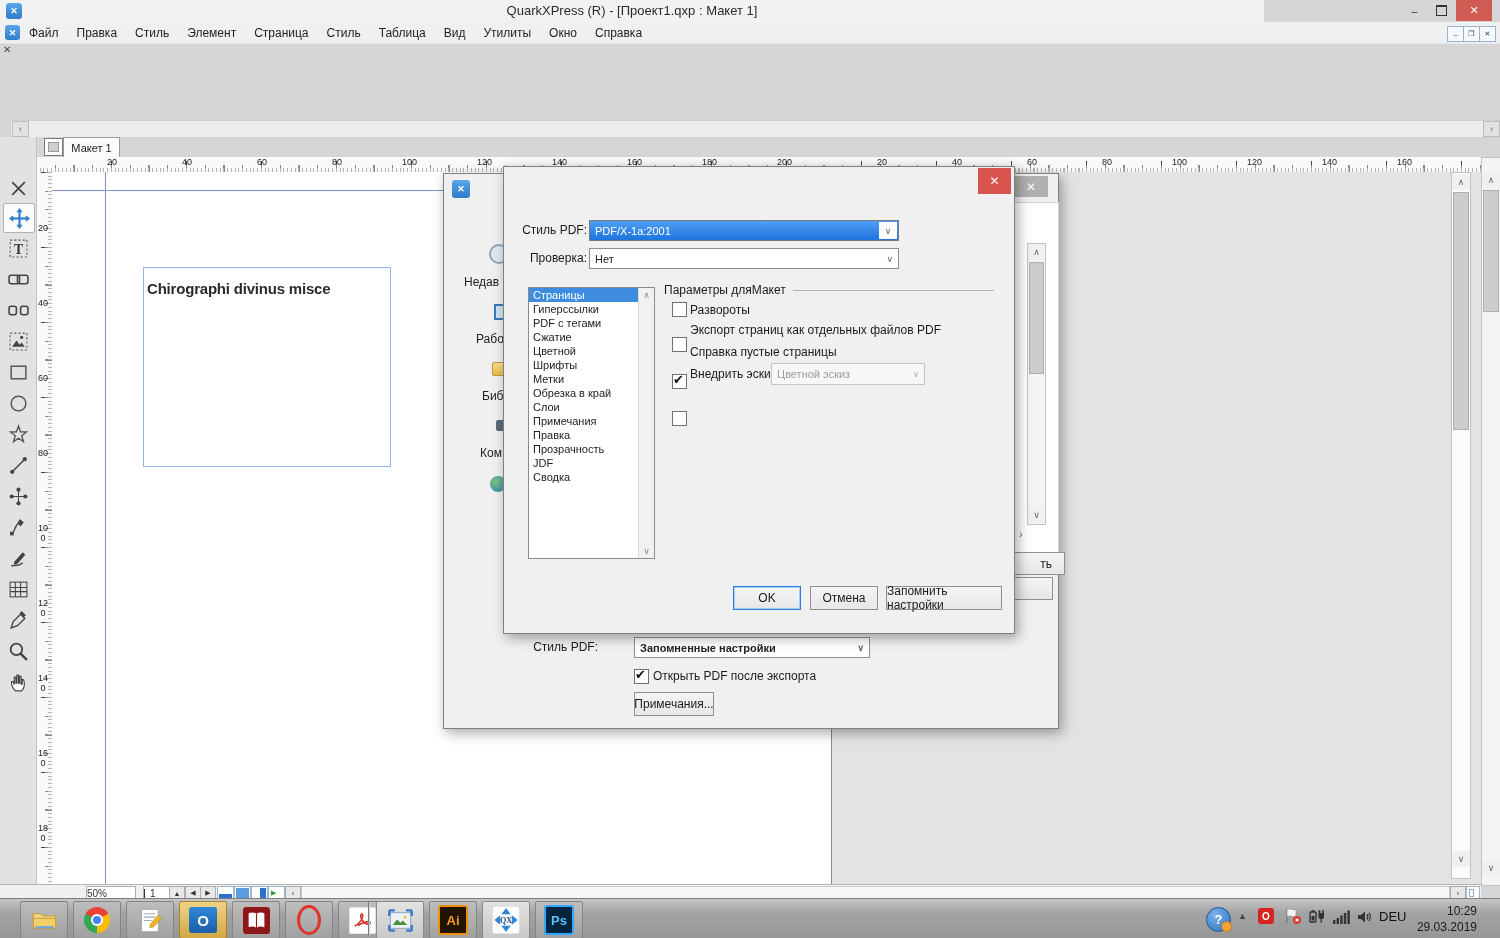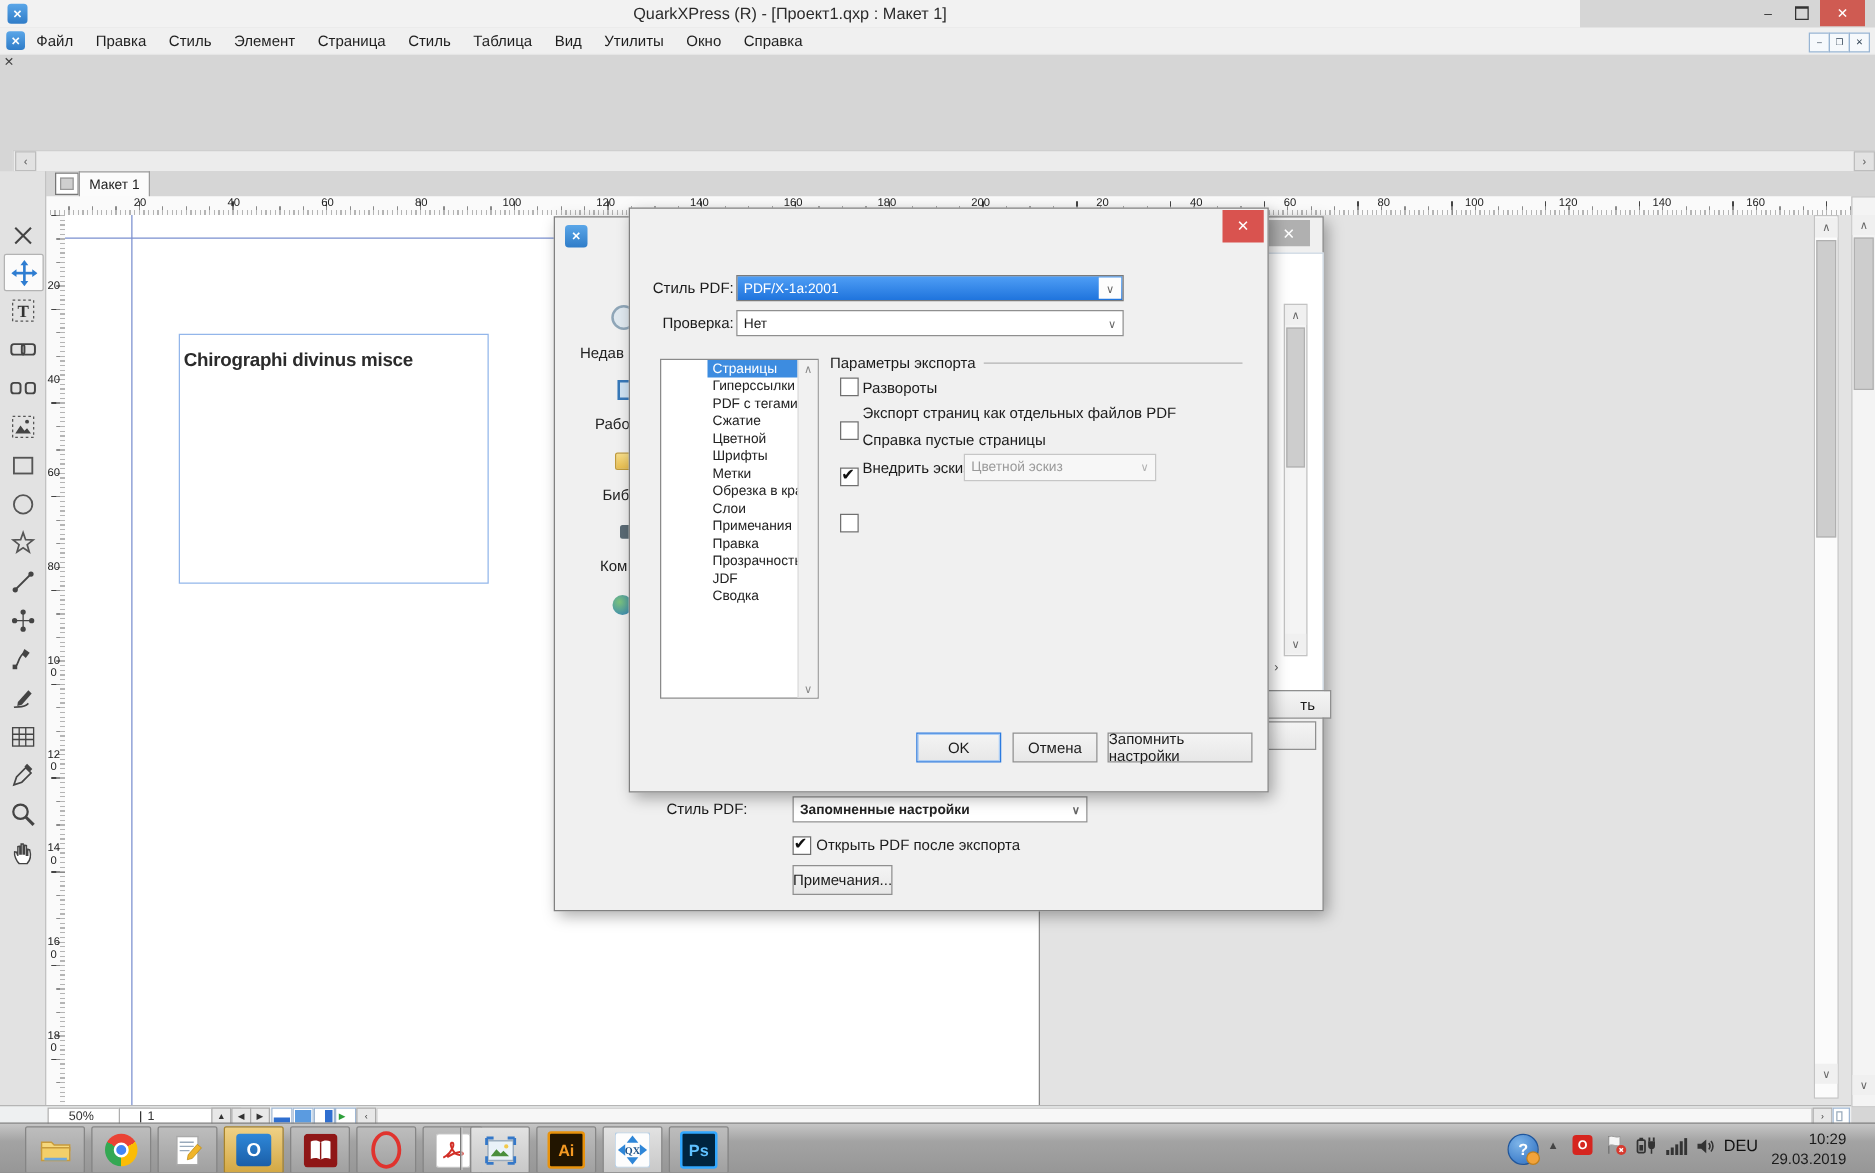--- a/index.html
+++ b/index.html
@@ -56,21 +56,21 @@
   .textbox{position:absolute;left:91px;top:95px;width:240px;height:174px;border:1px solid #93b6ea;background:#fff;
            font-size:15px;font-weight:700;color:#2b2b2b;padding:12px 3px;letter-spacing:-0.2px;}
   
   .sb-v{background:#f4f4f4;border:1px solid #c3c3c3;}
   .sb-btn{position:absolute;left:0;width:100%;height:16px;background:#f0f0f0;color:#666;font-size:9px;
           display:flex;align-items:center;justify-content:center;}
   .sb-thumb{position:absolute;left:1px;right:1px;background:#cdcdcd;border:1px solid #b0b0b0;}
   
   .statusrow{left:0;top:884px;width:1481px;height:15px;background:#eef0f1;border-top:1px solid #b5b5b5;}
   .st-field{position:absolute;top:1px;height:12px;background:#fff;border:1px solid #aeaeae;font-size:10px;color:#333;
-            display:flex;align-items:center;padding:0 16px;}
+            display:flex;align-items:center;padding:0 0;margin-left:48px;}
   .st-btn{position:absolute;top:1px;width:14px;height:12px;background:#e8e8e8;border:1px solid #ababab;font-size:7px;color:#333;
           display:flex;align-items:center;justify-content:center;}
   .viewbox{position:absolute;top:1px;width:15px;height:12px;background:#fff;border:1px solid #9fb6d2;}
   
   .dlg{background:#f0f0f0;border:1px solid #808080;box-shadow:3px 4px 12px rgba(0,0,0,.35);}
   .dlg-title{font-size:14px;color:#1b1b1b;text-align:center;}
   .dlg-close{background:#d9534f;color:#fff;font-size:12px;display:flex;align-items:center;justify-content:center;}
   .lbl{font-size:12px;color:#1b1b1b;}
   .lbl-r{text-align:right;}
   .combo{background:#fff;border:1px solid #8f8f8f;font-size:11px;color:#222;display:flex;align-items:center;padding:0 5px;}
@@ -410,21 +410,21 @@
       <span>PDF/X-1a:2001</span>
       <span class="caretbox">∨</span>
     </div>
     <div class="abs lbl lbl-r" style="left:13px;top:84px;width:70px;">Проверка:</div>
     <div class="abs combo" style="left:85px;top:81px;width:298px;height:19px;">
       <span>Нет</span>
       <span class="caret">∨</span>
     </div>
 
     <div class="abs listbox" style="left:24px;top:120px;width:125px;height:270px;">
-      <div style="margin-right:8px;padding-left:37px;">
+      <div style="margin-right:8px;">
         <div class="li sel">Страницы</div>
         <div class="li">Гиперссылки</div>
         <div class="li">PDF с тегами</div>
         <div class="li">Сжатие</div>
         <div class="li">Цветной</div>
         <div class="li">Шрифты</div>
         <div class="li">Метки</div>
         <div class="li">Обрезка в край</div>
         <div class="li">Слои</div>
         <div class="li">Примечания</div>
@@ -433,21 +433,21 @@
         <div class="li">JDF</div>
         <div class="li">Сводка</div>
       </div>
       <div class="lb-scroll">
         <div class="glyph" style="position:absolute;top:2px;left:0;right:0;color:#888;font-size:9px;">∧</div>
         <div class="glyph" style="position:absolute;bottom:2px;left:0;right:0;color:#888;font-size:9px;">∨</div>
       </div>
     </div>
 
     <div class="abs" style="left:160px;top:116px;width:330px;display:flex;">
-      <span class="lbl">Параметры экспорта</span>
+      <span class="lbl">Параметры дляМакет</span>
       <span class="group-line"></span>
     </div>
     <div class="abs cb" style="left:168px;top:135px;"></div>
     <span class="abs lbl" style="left:186px;top:136px;">Развороты</span>
     <div class="abs cb" style="left:168px;top:155px;"></div>
     <span class="abs lbl" style="left:186px;top:156px;">Экспорт страниц как отдельных файлов PDF</span>
     <div class="abs cb checked" style="left:168px;top:177px;"></div>
     <span class="abs lbl" style="left:186px;top:178px;">Справка пустые страницы</span>
     <div class="abs cb" style="left:168px;top:199px;"></div>
     <span class="abs lbl" style="left:186px;top:200px;">Внедрить эскиз</span>

